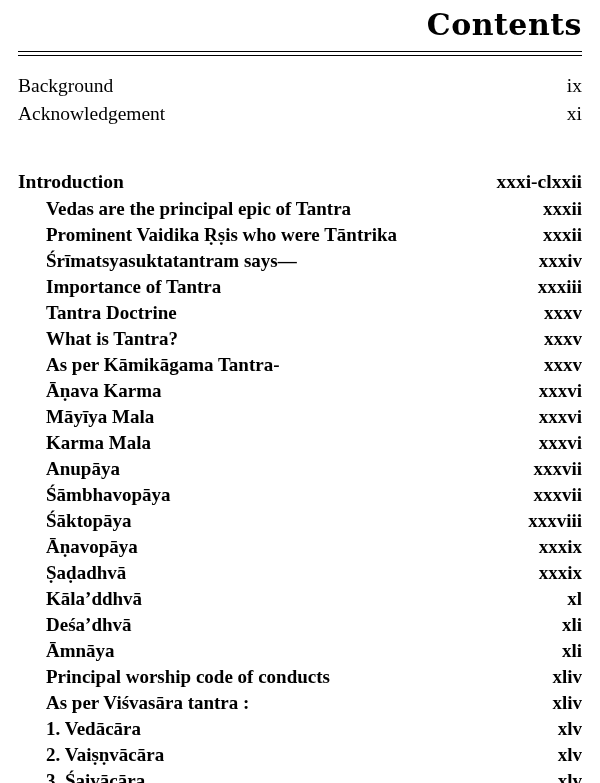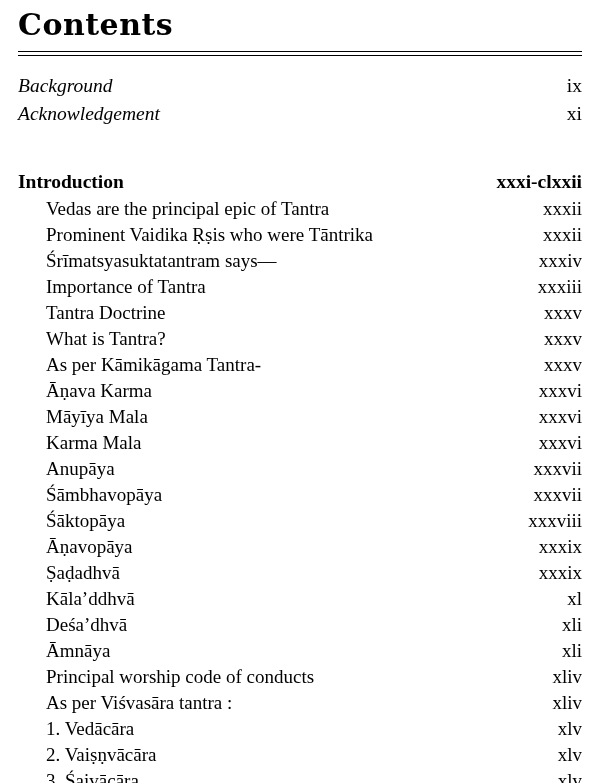--- a/index.html
+++ b/index.html
@@ -15,21 +15,21 @@
     overflow: hidden;
   }
   .page {
     position: relative;
     width: 600px;
     height: 783px;
     box-sizing: border-box;
     padding: 0 18px;
   }
   .page-title {
-    text-align: left;
+    text-align: right;
     font-family: "DejaVu Serif", "Liberation Serif", serif;
     font-weight: bold;
     font-size: 30px;
     letter-spacing: 0.5px;
     margin: 8px 0 10px 0;
     line-height: 1.1;
   }
   .rule {
     border: none;
     border-top: 1.6px solid #000;
@@ -53,38 +53,37 @@
   }
   .entry .label {
     white-space: nowrap;
   }
   .entry .page-num {
     white-space: nowrap;
     text-align: center;
     padding-left: 12px;
   }
   .entry.lvl-front .label {
-    font-style: italic;
   }
   .entry.lvl-front {
     padding: 4px 0;
   }
   .entry.lvl-head {
     font-weight: bold;
     padding-top: 8px;
     padding-bottom: 4px;
     margin-top: 37px;
   }
   .entry.lvl-sub {
     padding-left: 28px;
     font-size: 19px;
   }
   .entry.lvl-sub .label,
   .entry.lvl-sub .page-num {
-    font-weight: normal;
+    font-weight: bold;
   }
 </style>
 </head>
 <body>
 
 <div class="page">
 
   <h1 class="page-title">Contents</h1>
 
   <hr class="rule">

